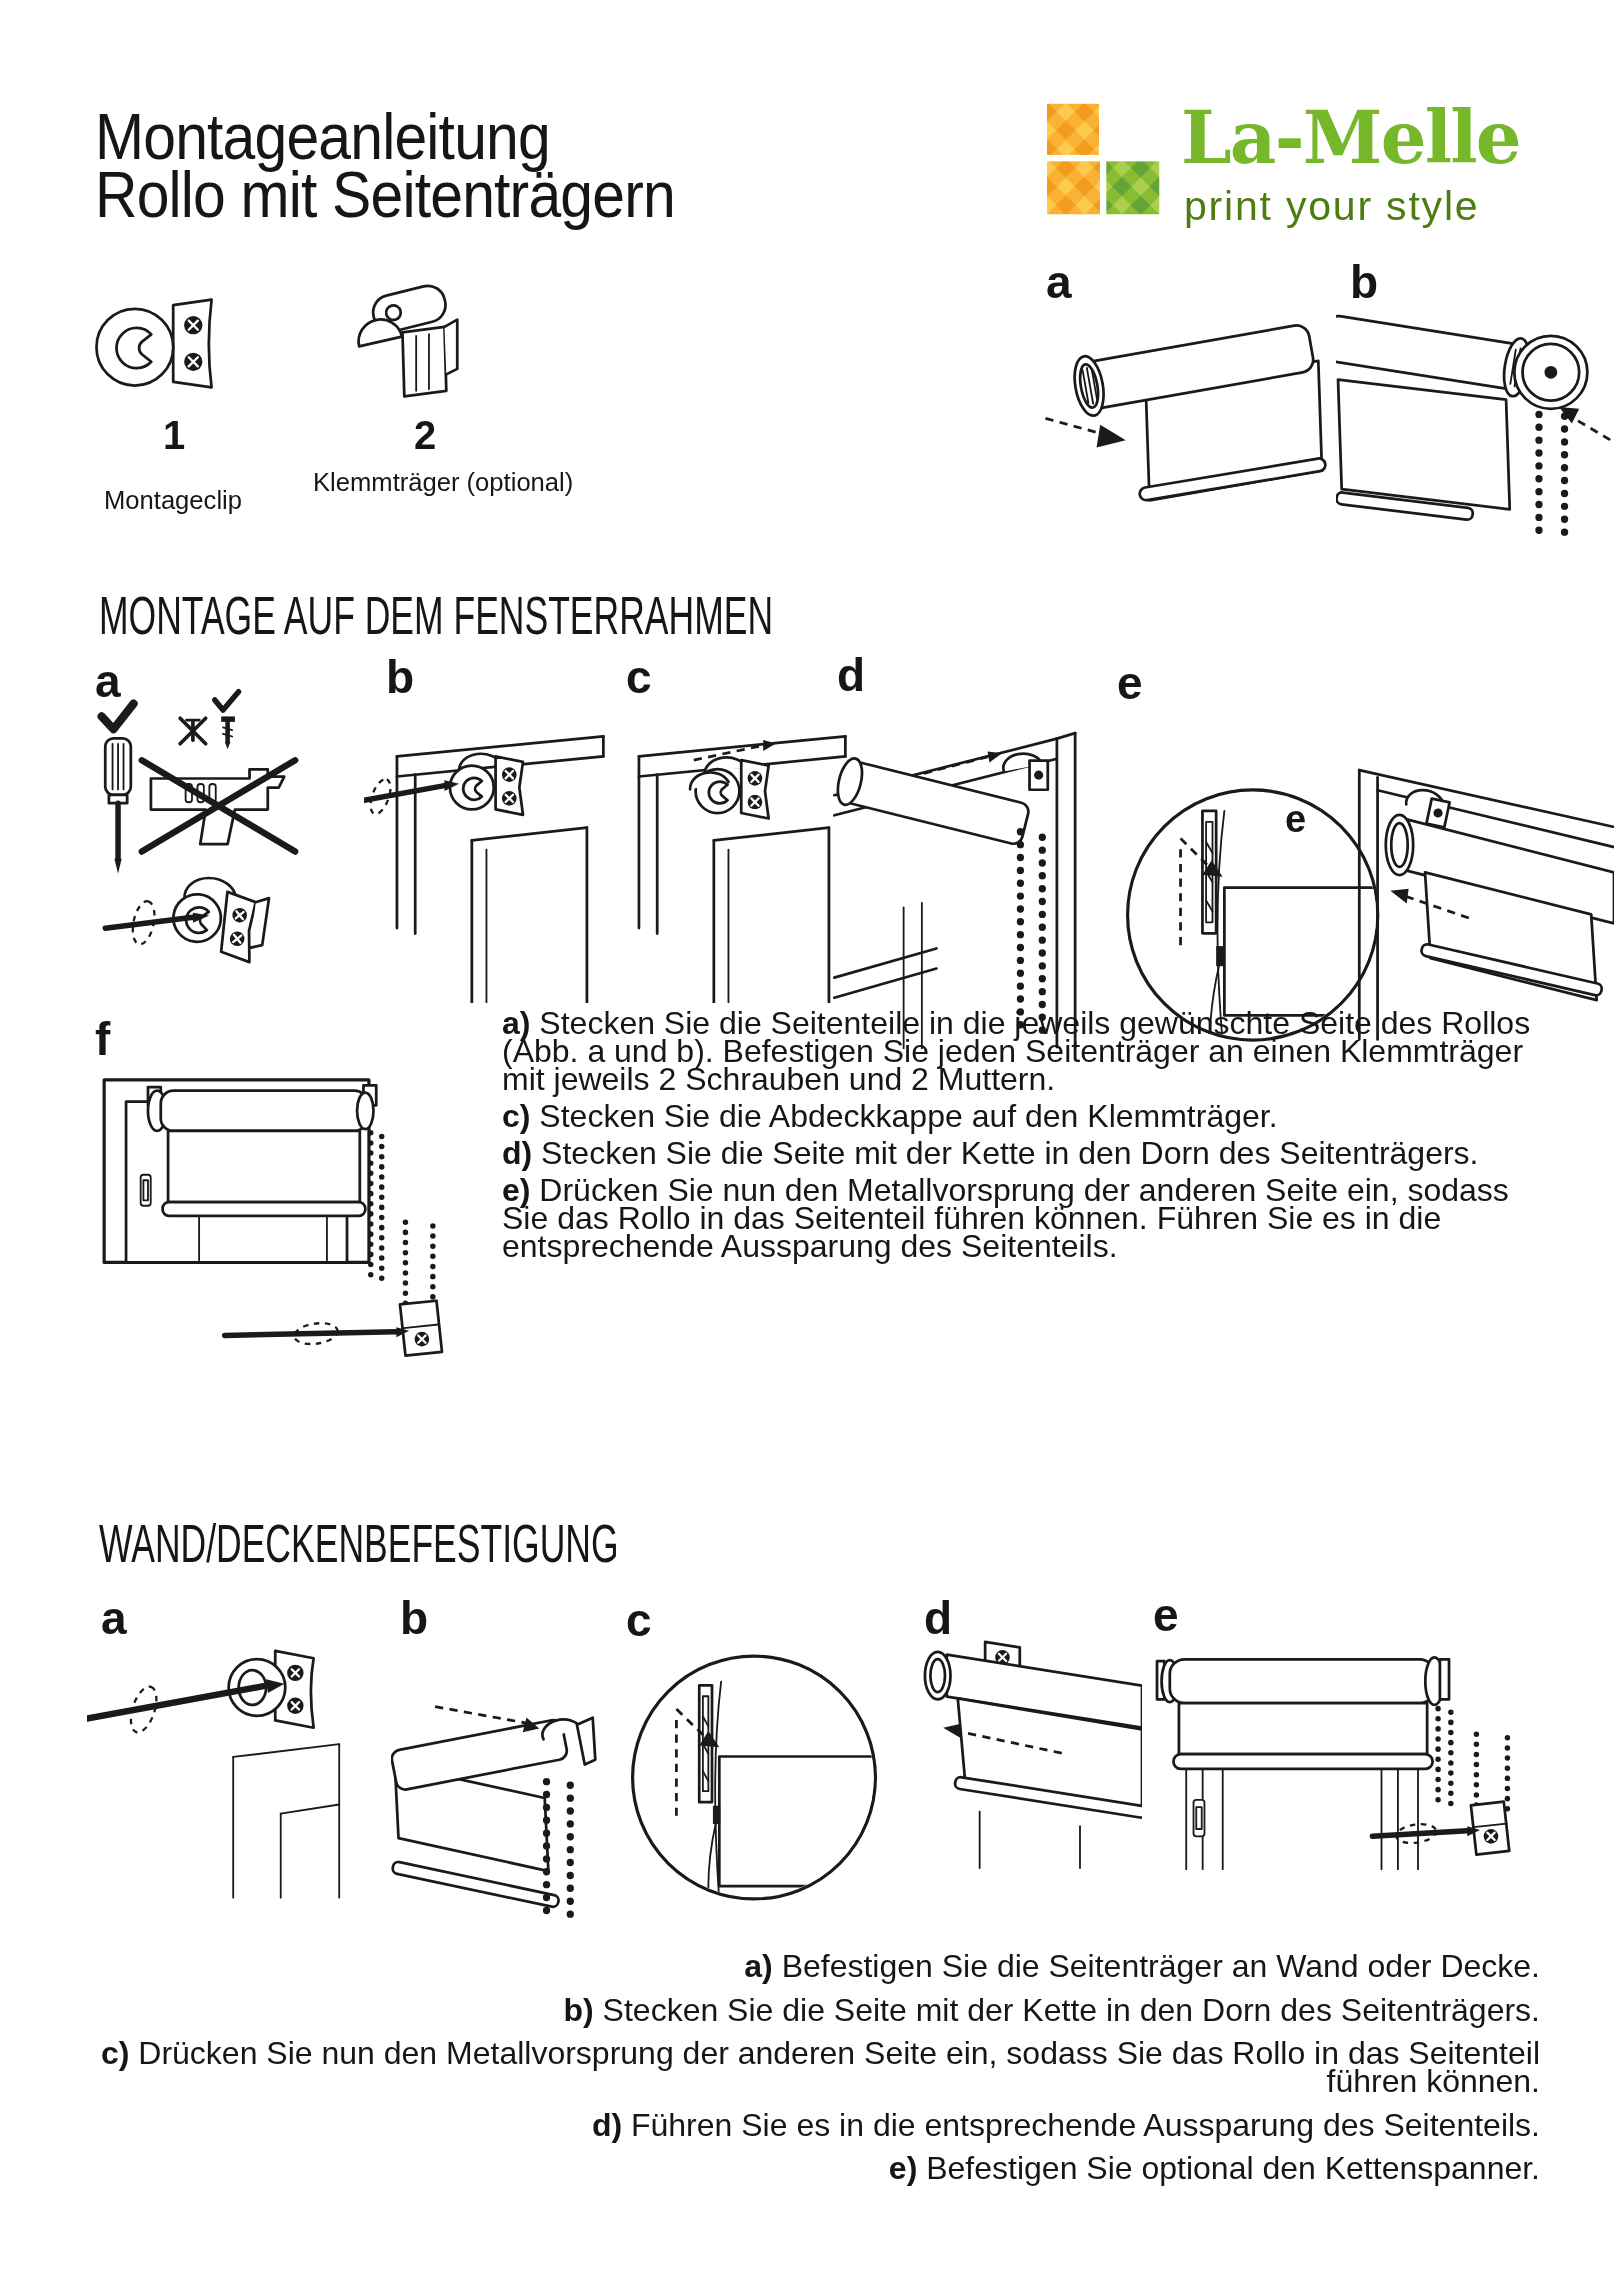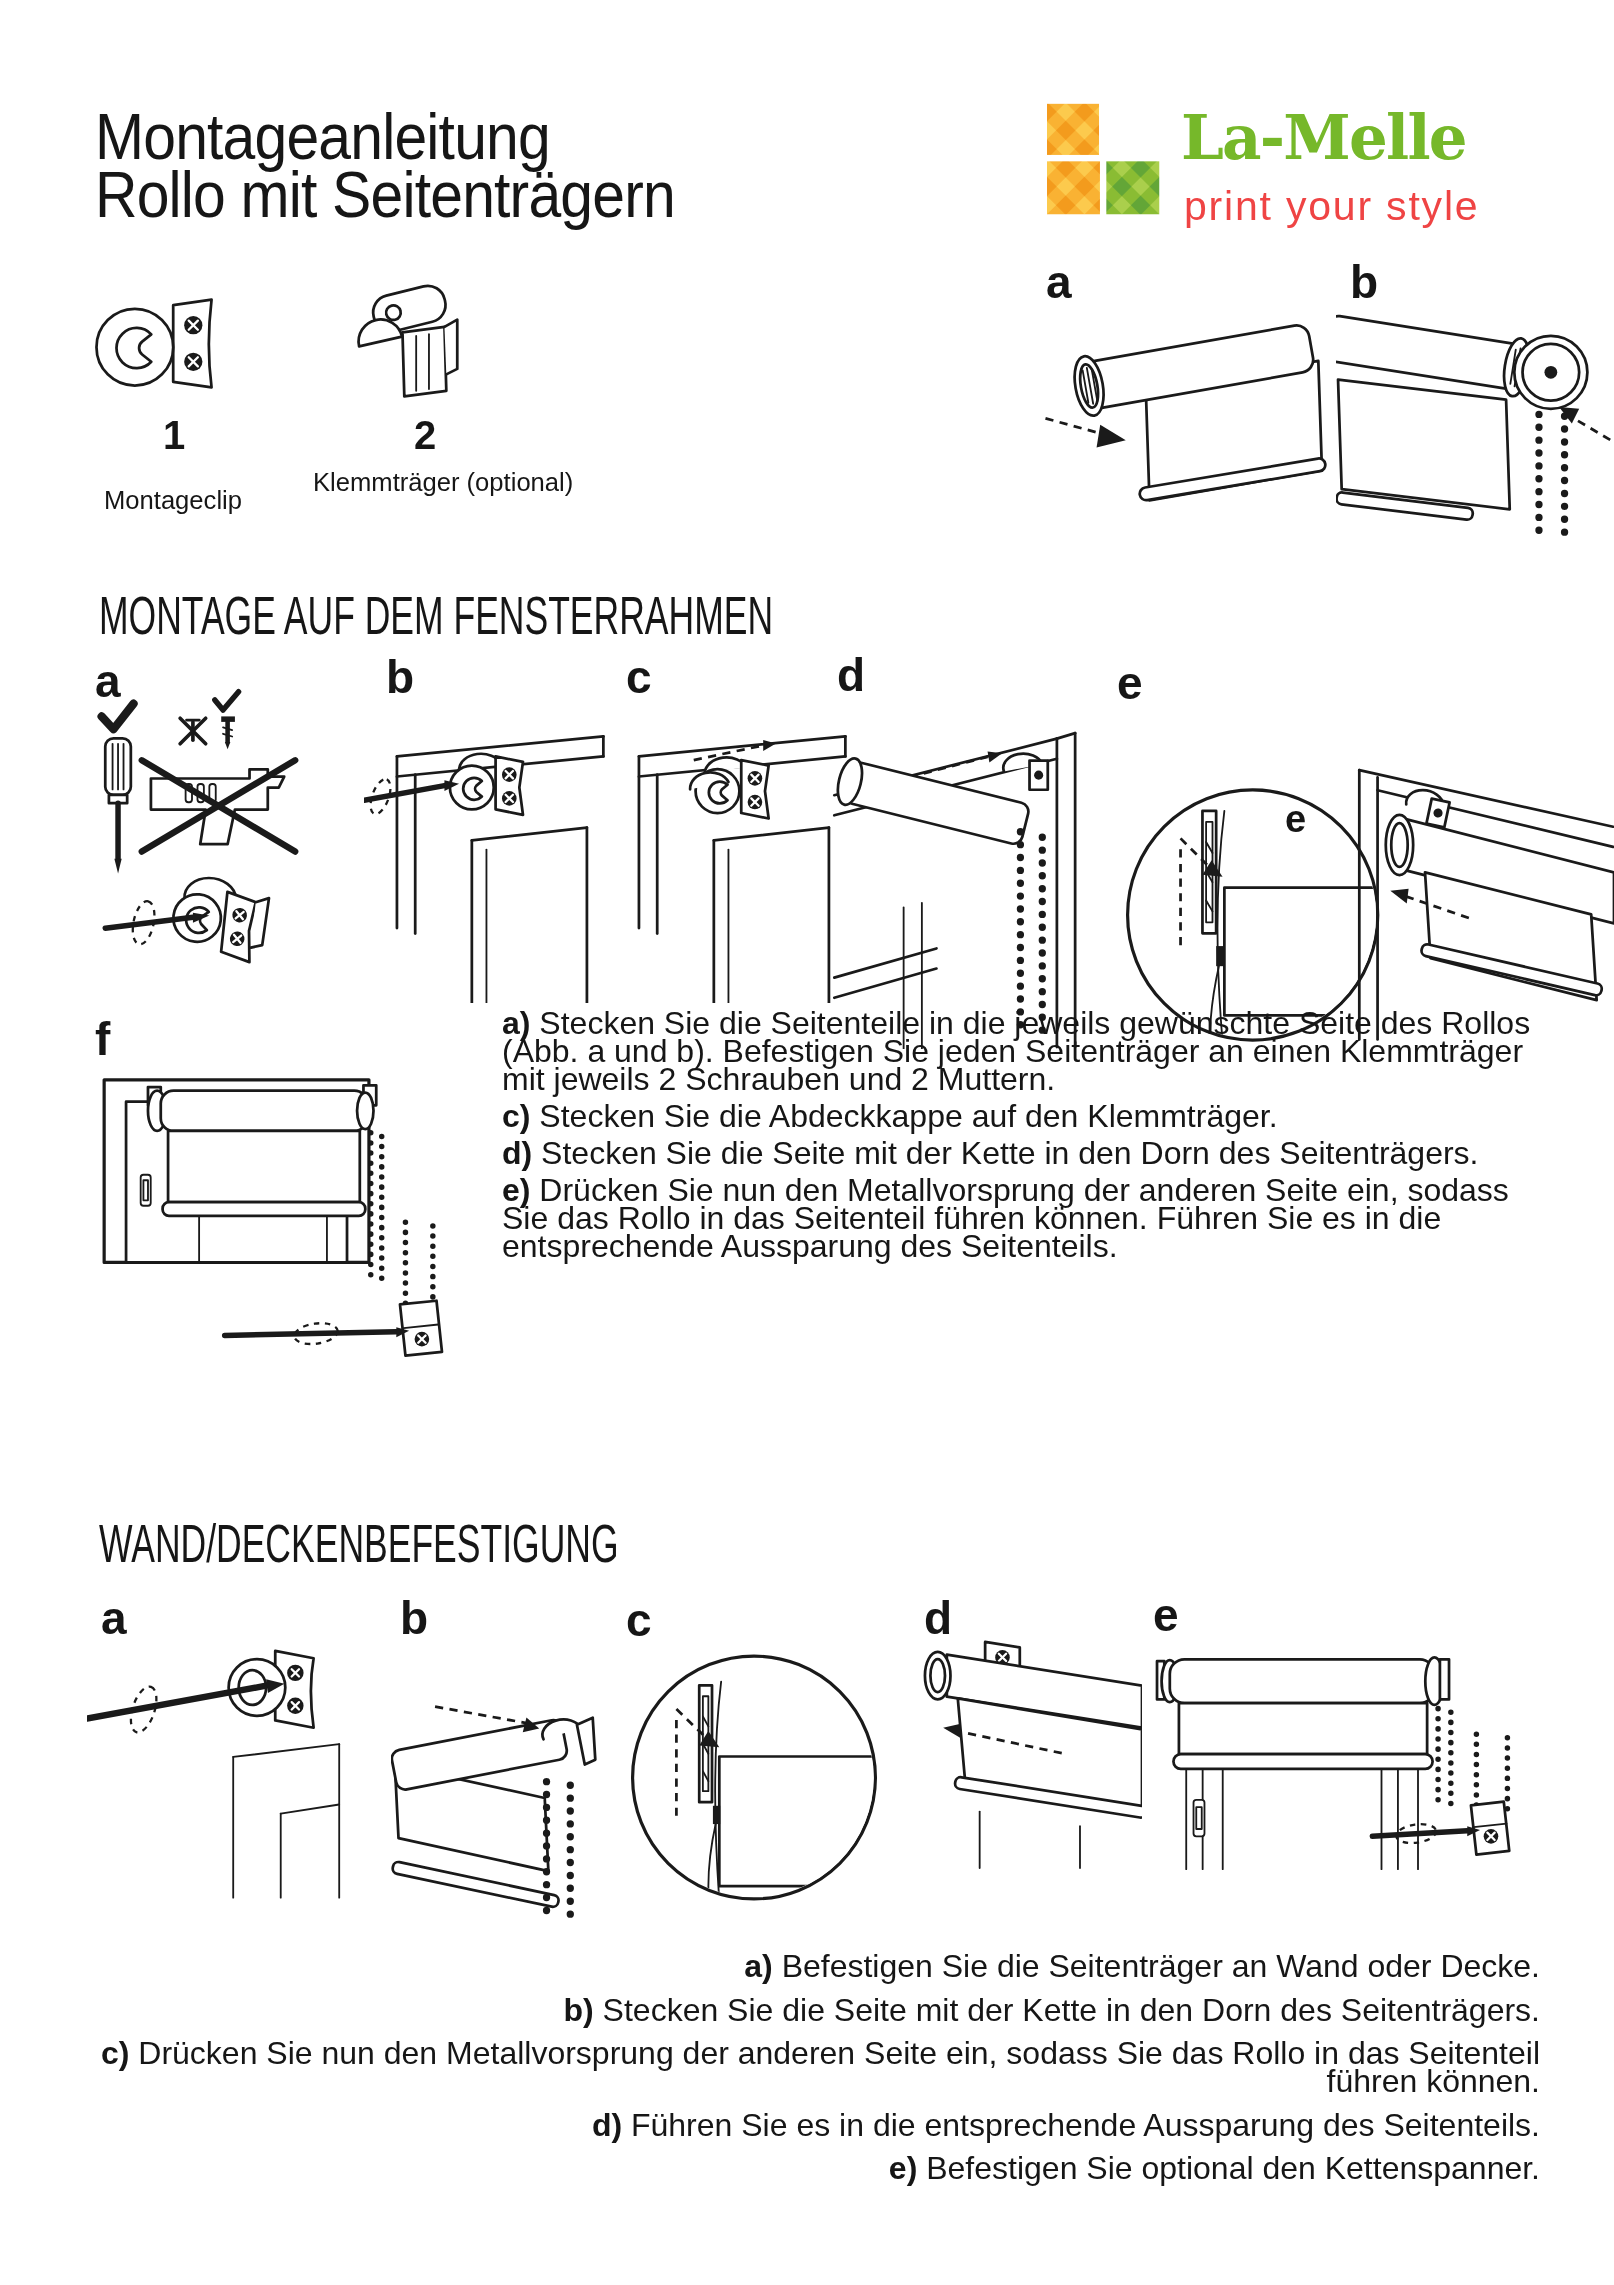--- a/index.html
+++ b/index.html
@@ -12,23 +12,23 @@
   .heading{font-size:53px;font-weight:400;transform:scaleX(.67);transform-origin:left top;
            white-space:nowrap;letter-spacing:0;}
   .letter{font-weight:bold;font-size:46px;line-height:46px;}
   .letter-sm{font-weight:bold;font-size:38px;line-height:38px;}
   .steps{font-size:32px;line-height:28px;}
   .steps p{margin:0 0 9.1px 0;}
   .steps b{font-weight:bold;}
   .steps-wall p{margin:0 0 15.5px 0;text-align:right;}
   .part-num{font-size:40px;font-weight:bold;text-align:center;}
   .part-label{font-size:25.6px;text-align:center;white-space:nowrap;}
-  .wordmark{font-family:"DejaVu Serif", serif;font-weight:bold;font-size:61px;line-height:71px;
+  .wordmark{font-family:"DejaVu Serif", serif;font-weight:bold;font-size:72px;line-height:71px;
             color:#76b82a;letter-spacing:-1.8px;white-space:nowrap;}
-  .tagline{font-size:41px;line-height:41px;color:#ef4444;letter-spacing:1.8px;white-space:nowrap;}
+  .tagline{font-size:41px;line-height:41px;color:#4d7c0f;letter-spacing:1.8px;white-space:nowrap;}
   
   .s{stroke:#1a1a1a;stroke-width:3;fill:none;stroke-linejoin:round;stroke-linecap:round;}
   .s35{stroke-width:3.5;}
   .f{fill:#fff;}
   .k{fill:#1a1a1a;stroke:none;}
   .w{stroke:#fff;stroke-width:2.5;stroke-linecap:round;}
   .thick{stroke-width:7;}
   .chk{stroke-width:9;}
   .thin{stroke-width:2;}
   .chain{stroke:#1a1a1a;stroke-width:8;stroke-dasharray:0.1 14;stroke-linecap:round;fill:none;}

